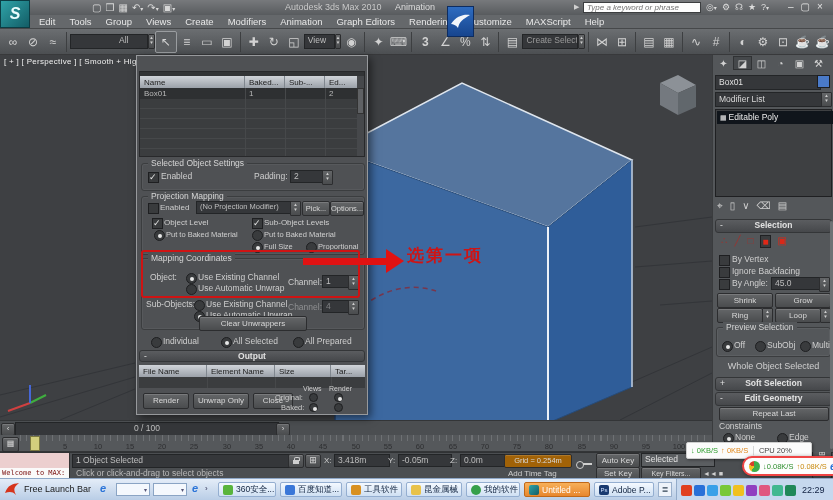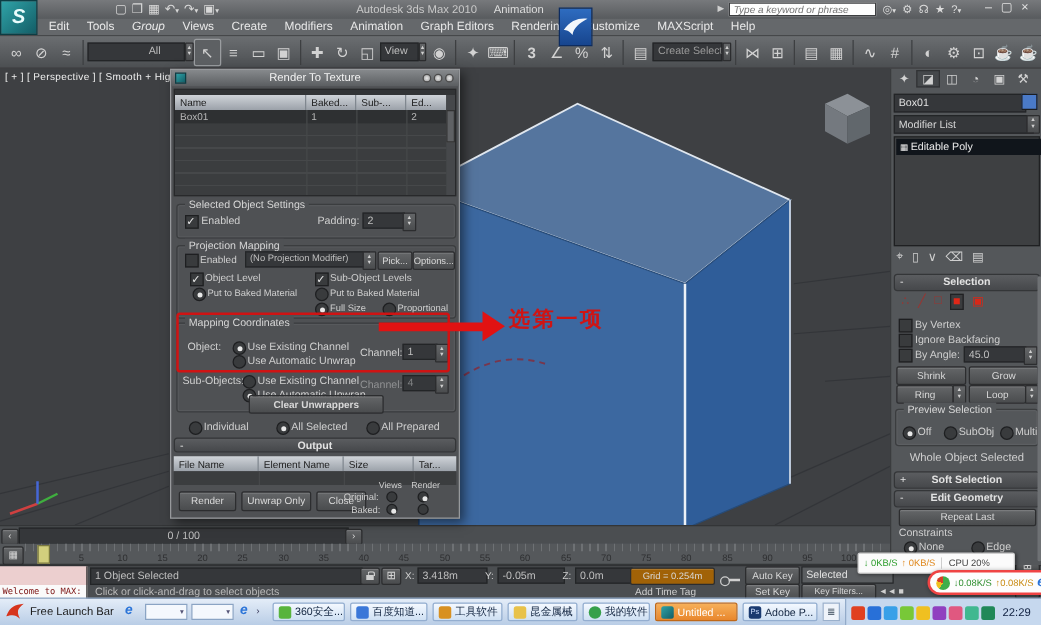--- a/index.html
+++ b/index.html
@@ -69,21 +69,21 @@
   </div>
   <div class="ab" style="left:788px;top:1px;display:flex;gap:7px;color:#e2e2e2;font-size:10px;line-height:12px;">
     <span>–</span>
     <span>▢</span>
     <span>×</span>
   </div>
 
   <div class="ab" style="left:0;top:15px;width:833px;height:14px;background:#65686b;border-bottom:1px solid #46484a;box-sizing:border-box;display:flex;align-items:center;padding-left:32px;">
     <span style="padding:0 7px;font-size:9.5px;color:#e8e8e8;">Edit</span>
     <span style="padding:0 7px;font-size:9.5px;color:#e8e8e8;">Tools</span>
-    <span style="padding:0 7px;font-size:9.5px;color:#e8e8e8;font-style:italic;">Group</span>
+    <span style="padding:0 7px;font-size:9.5px;color:#e8e8e8;">Group</span>
     <span style="padding:0 7px;font-size:9.5px;color:#e8e8e8;">Views</span>
     <span style="padding:0 7px;font-size:9.5px;color:#e8e8e8;">Create</span>
     <span style="padding:0 7px;font-size:9.5px;color:#e8e8e8;">Modifiers</span>
     <span style="padding:0 7px;font-size:9.5px;color:#e8e8e8;">Animation</span>
     <span style="padding:0 7px;font-size:9.5px;color:#e8e8e8;">Graph Editors</span>
     <span style="padding:0 7px;font-size:9.5px;color:#e8e8e8;">Rendering</span>
     <span style="padding:0 7px;font-size:9.5px;color:#e8e8e8;">Customize</span>
     <span style="padding:0 7px;font-size:9.5px;color:#e8e8e8;">MAXScript</span>
     <span style="padding:0 7px;font-size:9.5px;color:#e8e8e8;">Help</span>
   </div>
@@ -183,27 +183,20 @@
         <line x1="30" y1="348" x2="8" y2="356" stroke="#d04040"></line>
         <line x1="30" y1="348" x2="46" y2="340" stroke="#3fae3f"></line>
         <line x1="30" y1="348" x2="30" y2="330" stroke="#4667d6"></line>
       </g>
     </svg>
     <div class="ab" style="left:4px;top:2px;font-size:8px;color:#f0f0f0;letter-spacing:.3px;">[ + ] [ Perspective ] [ Smooth + Highl</div>
   </div>
 
   <div class="ab" style="left:136px;top:55px;width:232px;height:360px;background:#4f5154;border:1px solid #97999c;box-shadow:3px 3px 8px rgba(0,0,0,.5);z-index:5;box-sizing:border-box;">
 
-    <div class="ab" style="left:0;top:0;width:230px;height:13px;background:linear-gradient(#86898c,#5b5e61);">
-      <span class="ab" style="left:3px;top:2px;width:9px;height:9px;background:linear-gradient(135deg,#2fa3a8,#135d66);border:1px solid #0c3d44;box-sizing:border-box;"></span>
-      <span class="ab" style="left:0;top:1px;width:100%;text-align:center;font-size:9px;color:#f2f2f2;">Render To Texture</span>
-      <span class="ab" style="left:201px;top:3px;width:7px;height:7px;border-radius:50%;background:radial-gradient(#e8e8e8,#9a9a9a);border:1px solid #4c4c4c;box-sizing:border-box;"></span>
-      <span class="ab" style="left:210px;top:3px;width:7px;height:7px;border-radius:50%;background:radial-gradient(#e8e8e8,#9a9a9a);border:1px solid #4c4c4c;box-sizing:border-box;"></span>
-      <span class="ab" style="left:219px;top:3px;width:7px;height:7px;border-radius:50%;background:radial-gradient(#e8e8e8,#9a9a9a);border:1px solid #4c4c4c;box-sizing:border-box;"></span>
-    </div>
 
     <div class="ab" style="left:2px;top:15px;width:226px;height:86px;background:#3b3d3f;border:1px solid #28292b;box-sizing:border-box;">
       <div class="ab" style="left:0;top:0;width:224px;height:4px;background:#323436;"></div>
       <div class="ab" style="left:0;top:4px;width:217px;height:12px;background:linear-gradient(#d0d4d9,#9ba1a9);">
         <span class="hcell" style="left:0;width:105px;">Name</span>
         <span class="hcell" style="left:105px;width:40px;">Baked...</span>
         <span class="hcell" style="left:145px;width:40px;">Sub-...</span>
         <span class="hcell" style="left:185px;width:32px;border-right:none;">Ed...</span>
       </div>
       <div class="ab" style="left:0;top:16px;width:217px;height:11px;background:#2e3032;">
@@ -276,21 +269,21 @@
       <span class="lb" style="left:64px;top:40px;">Use Existing Channel</span>
       <span class="rad on" style="left:52px;top:52px;"></span>
       <span class="lb" style="left:64px;top:51px;">Use Automatic Unwrap</span>
       <span class="lb lbd" style="left:146px;top:43px;">Channel:</span>
       <span class="fd" style="left:180px;top:41px;width:20px;height:11px;color:#808284;">4</span>
       <span class="sp" style="left:206px;top:41px;height:13px;">
           <div>▲</div>
           <div>▼</div>
         </span>
     </div>
-    <span class="bt" style="left:62px;top:260px;width:106px;height:13px;line-height:13px;font-weight:bold;">Clear Unwrappers</span>
+    <span class="bt" style="left:62px;top:260px;width:106px;height:13px;line-height:13px;">Clear Unwrappers</span>
 
     <span class="rad" style="left:14px;top:281px;"></span>
     <span class="lb" style="left:26px;top:280px;">Individual</span>
     <span class="rad on" style="left:84px;top:281px;"></span>
     <span class="lb" style="left:96px;top:280px;">All Selected</span>
     <span class="rad" style="left:156px;top:281px;"></span>
     <span class="lb" style="left:168px;top:280px;">All Prepared</span>
 
     <div class="ro" style="left:2px;top:294px;width:226px;height:12px;box-sizing:border-box;">
       <span class="pm">-</span>

